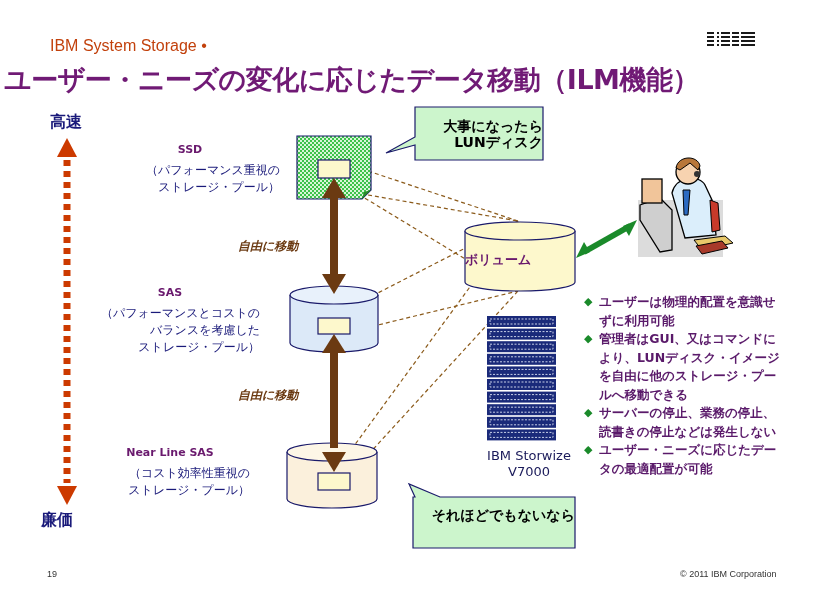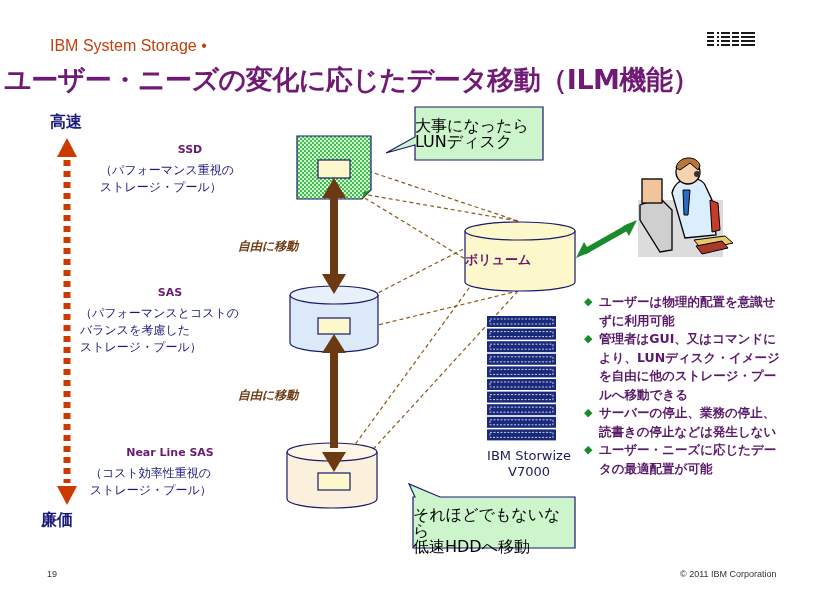--- a/index.html
+++ b/index.html
@@ -4,23 +4,23 @@
 <style>
   html, body { margin:0; padding:0; background:#ffffff; }
   body { width:815px; height:612px; position:relative; overflow:hidden;
          font-family:"DejaVu Sans", "Liberation Sans", sans-serif; }
   .abs { position:absolute; }
   #header-brand { left:50px; top:37px; font-size:16px; color:#c2410c; font-family:"Liberation Sans", sans-serif; }
   #ibm-logo { left:705px; top:30px; width:52px; height:20px; }
   #title { left:0; width:703px; top:62px; text-align:center; font-size:27px; font-weight:bold; color:#701a75; letter-spacing:-0.5px; }
   .axis-label { font-size:16px; font-weight:bold; color:#1a1a7a; }
   .tier-name { font-weight:bold; color:#6a1a6e; font-size:11px; text-align:center; }
-  .tier-desc { color:#1a1a7a; font-size:12px; text-align:left; line-height:17px; }
+  .tier-desc { color:#1a1a7a; font-size:12px; text-align:right; line-height:17px; }
   .move-label { font-size:12px; font-weight:bold; color:#6b3a12;font-style:italic; }
-  .callout-text { font-size:16px; color:#000; text-align:left; line-height:16px; font-weight:normal; }
+  .callout-text { font-size:14px; color:#000; text-align:right; line-height:16px; font-weight:bold; }
   .bullets { left:584px; top:293px; width:200px; color:#5a1a6a; font-size:12.5px; font-weight:bold; line-height:18.5px; }
   .bullet { position:relative; padding-left:15px; }
   .bullet .dia { position:absolute; left:0; top:0; color:#1a8a2a; font-size:11px; }
   .storwize-label { left:474px; top:448px; width:110px; text-align:center; font-size:13px; color:#1a1a5a; line-height:16px; }
   .footer { font-size:9px; color:#333; font-family:"Liberation Sans", sans-serif; }
   svg text { font-family:"DejaVu Sans", sans-serif; }
 </style>
 </head>
 <body>
 
@@ -180,21 +180,20 @@
 
 <div class="abs move-label" style="left:238px;top:238px;">自由に移動</div>
 <div class="abs move-label" style="left:238px;top:387px;">自由に移動</div>
 
 <div class="abs callout-text" style="left:415px;top:118px;width:128px;">
   <div>大事になったら</div>
   <div>LUNディスク</div>
 </div>
 <div class="abs callout-text" style="left:413px;top:507px;width:162px;">
   <div>それほどでもないなら</div>
-  <div>低速HDDへ移動</div>
 </div>
 
 <div class="abs" style="left:465px;top:251px;width:110px;font-size:13px;font-weight:bold;color:#6a1a6e;">ボリューム</div>
 
 <div class="abs storwize-label">
   <div>IBM Storwize</div>
   <div>V7000</div>
 </div>
 
 <div class="abs bullets">

